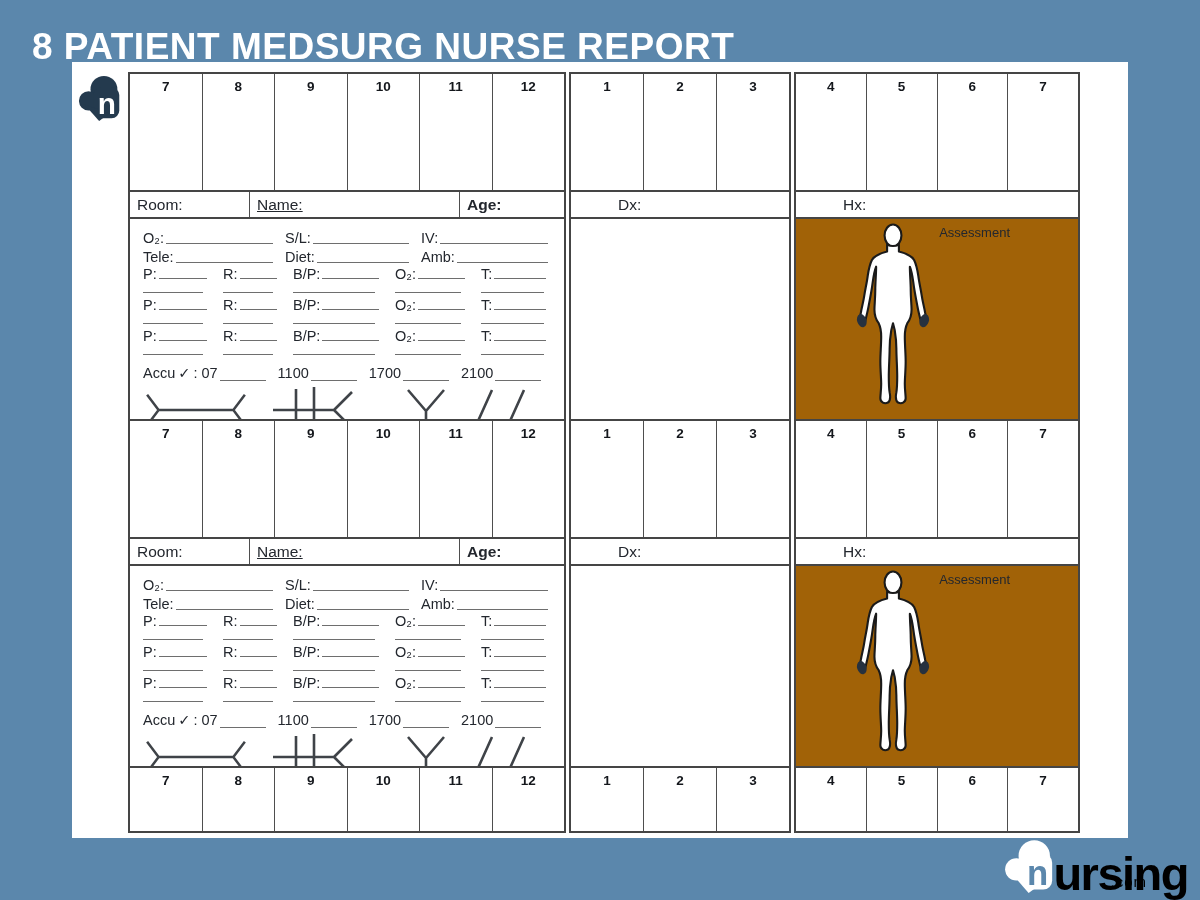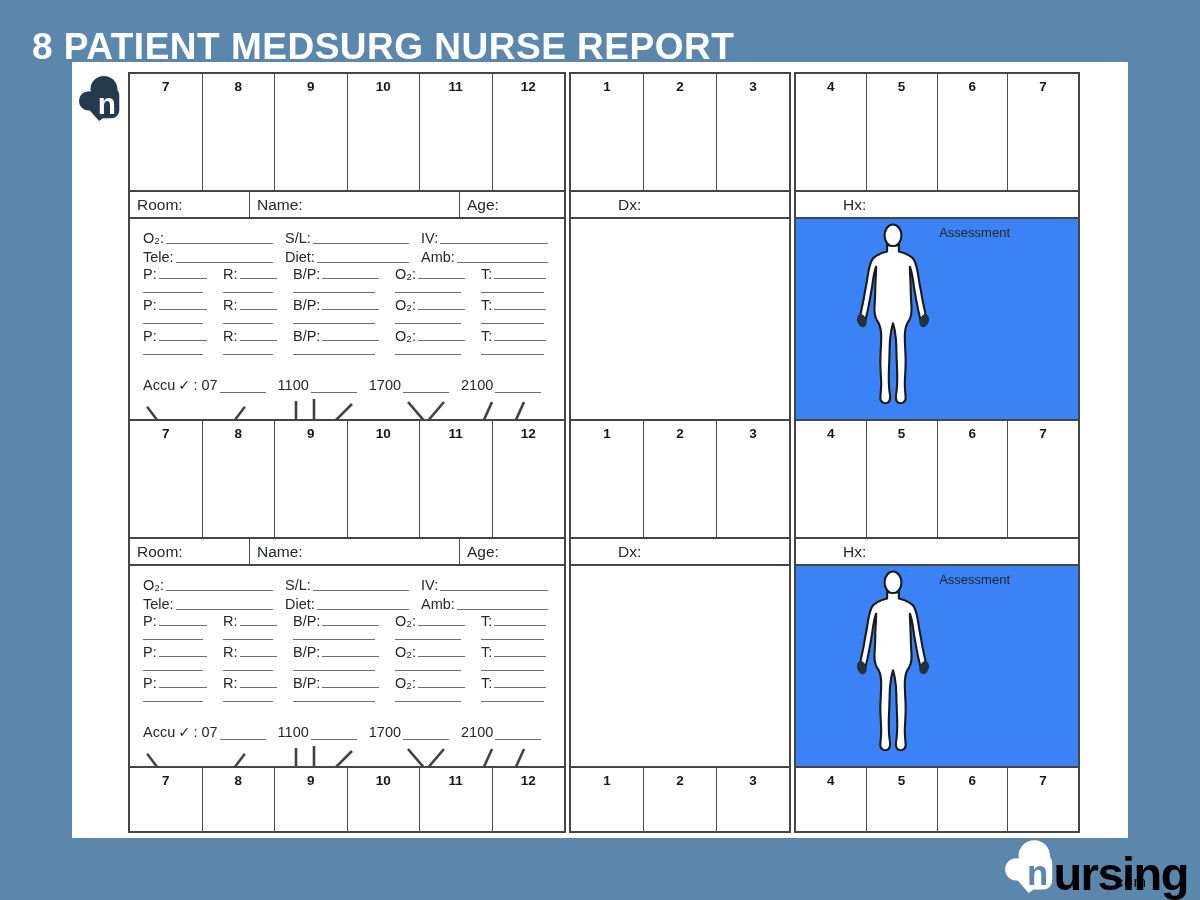--- a/index.html
+++ b/index.html
@@ -32,46 +32,46 @@
     flex:1;border-right:1.5px solid #4e4e4e;text-align:center;padding-top:5px;
     font-weight:bold;font-size:13.5px;color:#14171c;box-sizing:border-box;
   }
   .hcell:last-child{border-right:none;}
   .irow{height:27px;border-bottom:2px solid #454545;display:flex;box-sizing:border-box;flex:0 0 auto;}
   .icell{
     border-right:1.5px solid #4e4e4e;box-sizing:border-box;
     display:flex;align-items:center;padding:0 7px;font-size:15.5px;
   }
   .icell:last-child{border-right:none;}
-  .c-room{width:120px;} .c-name{width:210px;} .c-age{flex:1;} .c-wide{flex:1;margin-left:40px;}
+  .c-room{width:120px;} .c-name{width:210px;text-decoration:underline;} .c-age{flex:1;font-weight:bold;} .c-wide{flex:1;margin-left:40px;}
   .drow{height:202px;border-bottom:2px solid #454545;position:relative;box-sizing:border-box;flex:0 0 auto;overflow:hidden;}
   
   .dbox{padding:8px 12px 0 13px;font-size:14.5px;}
   .lab{white-space:pre;}
   .dline{display:flex;height:19px;align-items:flex-end;}
   .seg{display:flex;align-items:flex-end;}
   .s1{width:142px;} .s2{width:136px;} .s3{flex:1;justify-content:center;}
   .blank{flex:1;height:13px;border-bottom:1.7px solid #6e6e6e;margin:0 12px 2px 2px;}
   .s3 .blank{margin-right:4px;}
   .vrow{display:grid;grid-template-columns:80px 70px 102px 86px 1fr;height:30px;margin-top:1px;}
   .vcell{position:relative;display:flex;align-items:flex-start;}
   .vblank{flex:1;height:12px;border-bottom:1.7px solid #6e6e6e;margin:0 16px 0 2px;}
   .vcell:last-child .vblank{margin-right:6px;}
   .vunder{position:absolute;left:0;right:20px;bottom:3px;border-bottom:1.7px solid #6e6e6e;}
   .vcell:last-child .vunder{right:8px;}
-  .arow{display:flex;align-items:flex-end;height:21px;margin-top:14px;}
+  .arow{display:flex;align-items:flex-end;height:21px;margin-top:2px;}
   .chk{margin:0 3px;}
   .t0{margin-left:4px;}
   .at{margin-left:12px;}
   .ablank{width:46px;height:12px;border-bottom:1.7px solid #6e6e6e;margin-left:2px;}
   .symrow{display:flex;align-items:center;height:46px;margin-top:6px;}
   .symrow svg{display:block;}
   .symA{margin-left:0;} .symB{margin-left:22px;} .symC{margin-left:43px;} .symD{margin-left:21px;}
   
-  .assess{position:absolute;inset:0;background:#3b82f6;}
+  .assess{position:absolute;inset:0;background:#a16207;}
   .assess-label{position:absolute;top:6px;right:68px;font-size:13px;color:#23272e;}
   .bodyfig{position:absolute;left:46px;top:3px;height:194px;width:102px;}
   
   .footer-logo{position:absolute;right:12px;bottom:6px;height:58px;display:flex;align-items:flex-end;}
   .footer-logo .mark{width:56px;height:56px;}
   .wordmark{
     font-size:47px;font-weight:bold;color:#000000;letter-spacing:-1.5px;
     line-height:.82;margin-left:-7px;
   }
   .tld{position:absolute;right:41px;bottom:4px;font-size:15px;color:#000000;letter-spacing:1px;}

